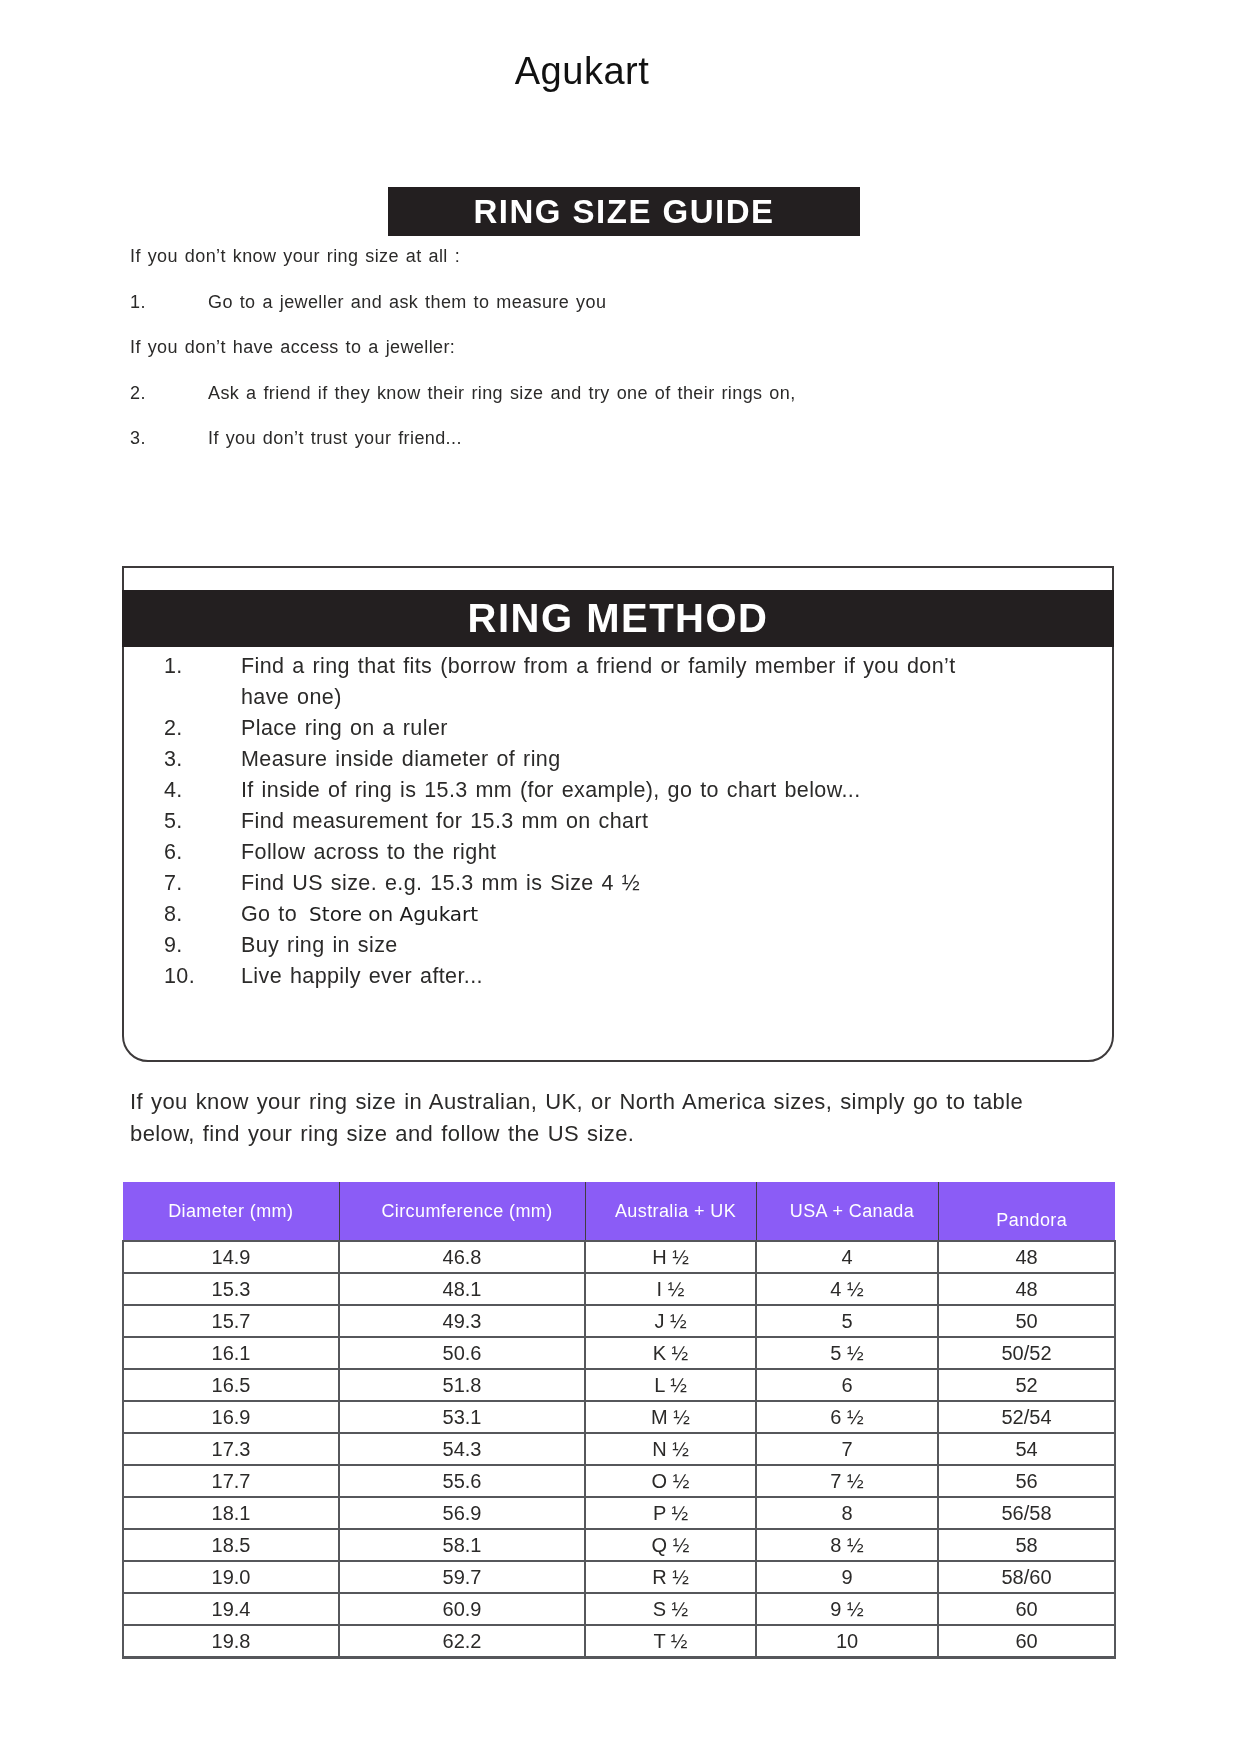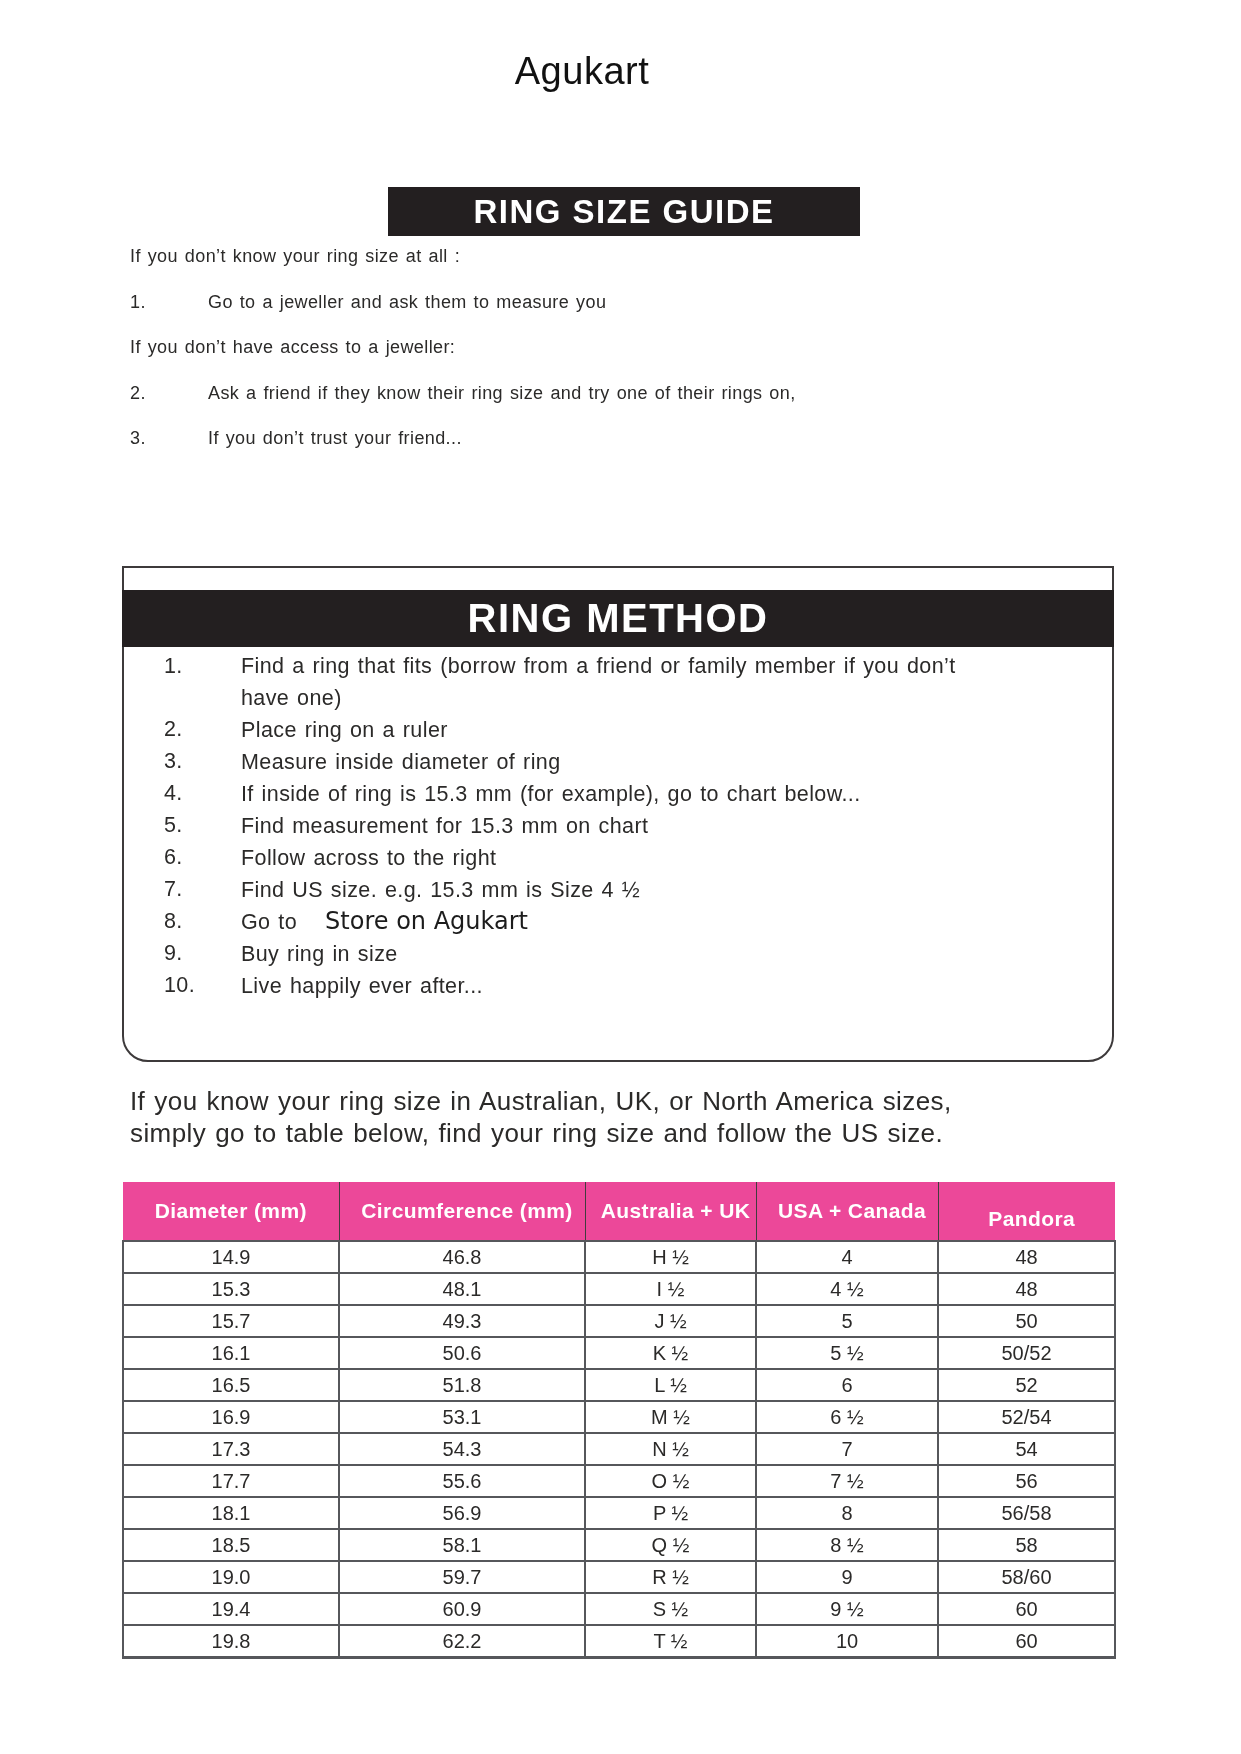--- a/index.html
+++ b/index.html
@@ -87,52 +87,52 @@
     right: 24px;
     font-size: 21.5px;
     letter-spacing: 0.4px;
     word-spacing: 1.5px;
   }
   .step { display: flex; line-height: 31px; }
   .step .num { flex: 0 0 77px; }
   .step .txt { max-width: 725px; }
   .store-link {
     font-family: "DejaVu Sans", sans-serif;
-    font-size: 24px;
+    font-size: 20px;
     color: #1c1c1c;
-    margin-left: 28px;
+    margin-left: 12px;
     letter-spacing: 0;
     word-spacing: 0;
   }
   .store-link:empty { margin-left: 0; }
   
   .para {
     position: absolute;
     left: 130px;
     top: 1086px;
     width: 900px;
-    font-size: 26px;
+    font-size: 22px;
     line-height: 31.5px;
     letter-spacing: 0.4px;
     word-spacing: 1.5px;
   }
   
   .size-table {
     position: absolute;
     left: 122px;
     top: 1182px;
     width: 992px;
     border-collapse: collapse;
     table-layout: fixed;
   }
   .size-table thead th {
-    background: #ec4899;
+    background: #8b5cf6;
     color: #ffffff;
-    font-weight: 700;
-    font-size: 21px;
+    font-weight: 400;
+    font-size: 18px;
     height: 48px;
     letter-spacing: 0.4px;
     border: none;
   }
   .size-table thead th + th { border-left: 1px solid #413d3e; padding-left: 11px; }
   .size-table thead th:last-child {
     vertical-align: bottom;
     padding-bottom: 9px;
   }
   .size-table tbody td {

